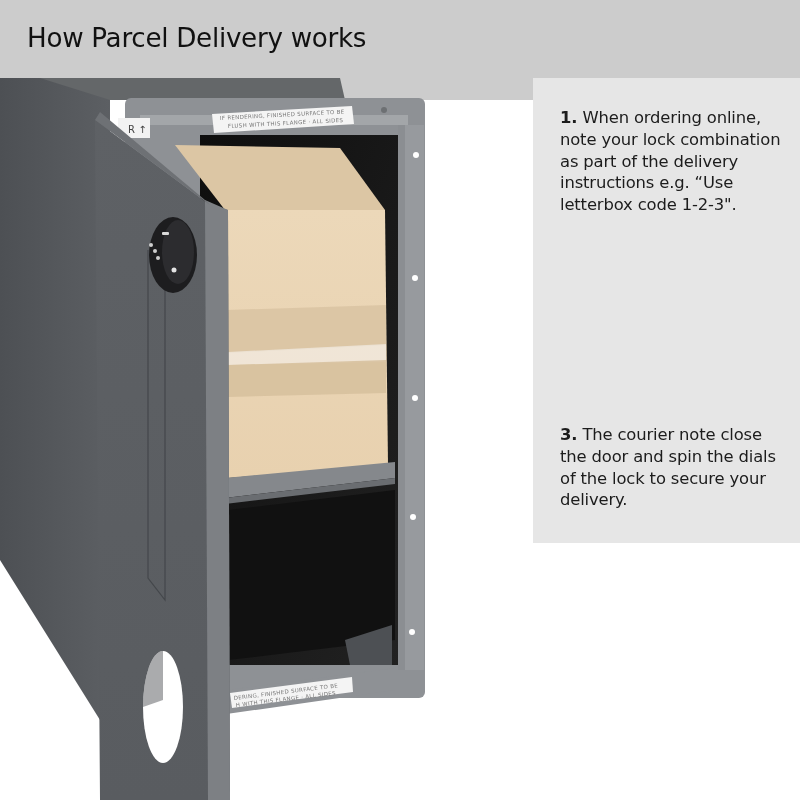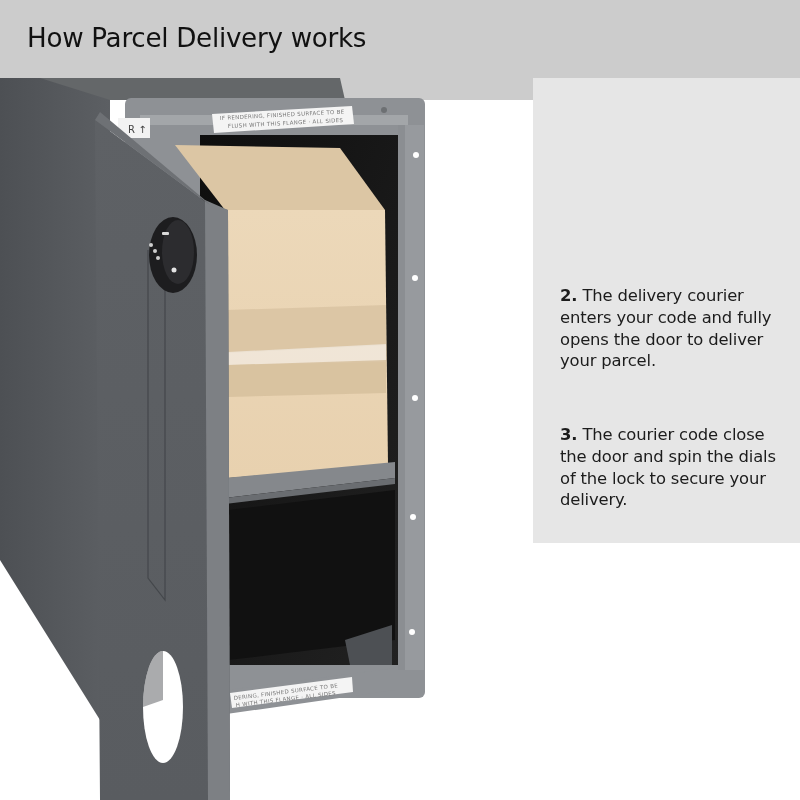--- a/index.html
+++ b/index.html
@@ -132,23 +132,23 @@
         <rect x="162" y="232" width="7" height="3" fill="#d9d9d9" rx="1"></rect>
         <circle cx="151" cy="245" r="2" fill="#cfcfcf"></circle>
         <circle cx="155" cy="251" r="2" fill="#cfcfcf"></circle>
         <circle cx="158" cy="258" r="2" fill="#cfcfcf"></circle>
         <circle cx="174" cy="270" r="2.5" fill="#e4e4e4"></circle>
       </g>
     </svg>
   </div>
 
   <div class="steps-panel">
-    <p class="step step-2">
-      <span class="step-num">2.</span>
-      <span>The delivery courier enters your code and fully opens the door to deliver your parcel.</span>
+    <p class="step step-1">
+      <span class="step-num">1.</span>
+      <span>When ordering online, note your lock combination as part of the delivery instructions e.g. “Use letterbox code 1-2-3".</span>
     </p>
     <p class="step step-3">
       <span class="step-num">3.</span>
-      <span>The courier code close the door and spin the dials of the lock to secure your delivery.</span>
+      <span>The courier note close the door and spin the dials of the lock to secure your delivery.</span>
     </p>
   </div>
 
 </div>
 
 </body></html>

